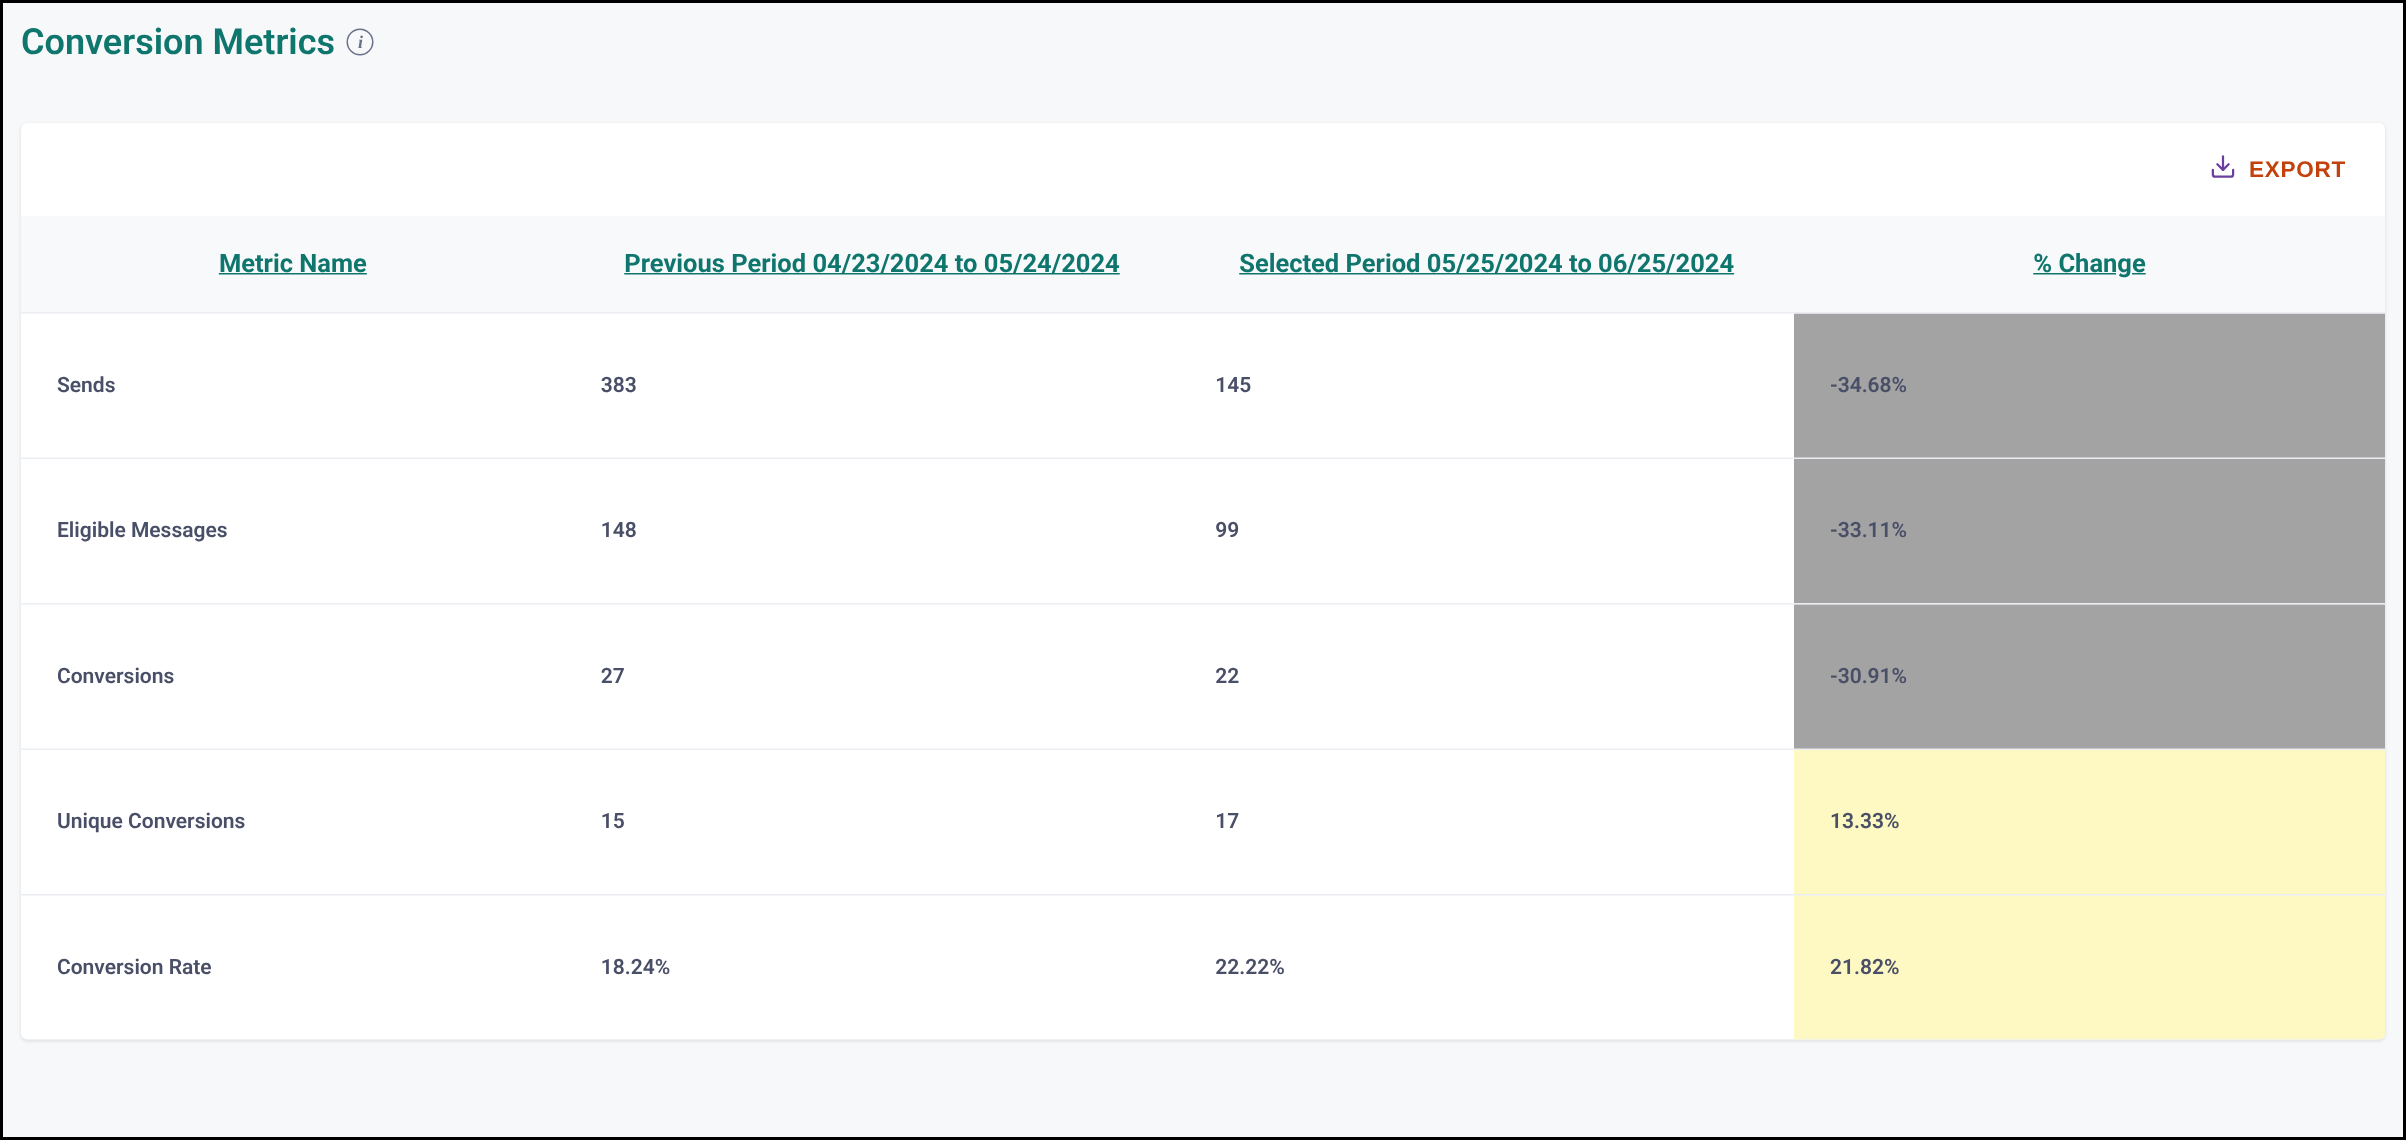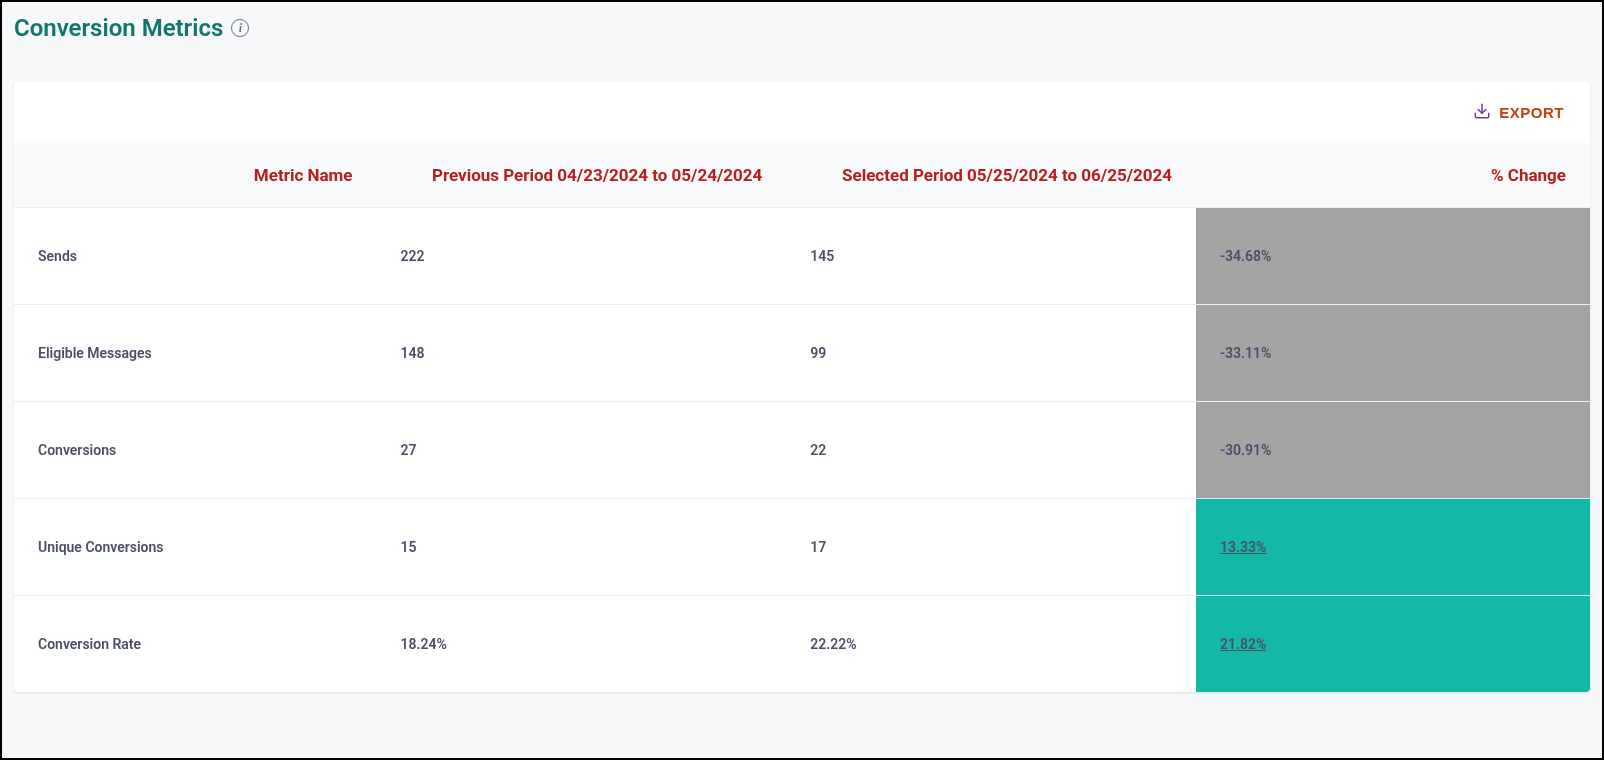--- a/index.html
+++ b/index.html
@@ -71,48 +71,48 @@
     .export-btn svg {
       width: 18px;
       height: 18px;
     }
     table {
       width: 100%;
       border-collapse: collapse;
       table-layout: fixed;
     }
     thead th {
-      text-align: right;
+      text-align: center;
       font-size: 17px;
       font-weight: 700;
-      color: #b91c1c;
+      color: #0f766e;
       background: #f8f9fb;
       padding: 22px 24px;
       border-bottom: 1px solid #ebedf2;
+      text-decoration: underline;
     }
     tbody td {
       padding: 40px 24px;
       font-size: 14px;
       font-weight: 600;
       color: #4a4f68;
       border-bottom: 1px solid #ebedf2;
       vertical-align: middle;
     }
     tbody tr:last-child td {
       border-bottom: none;
     }
     .change-cell {
       font-weight: 600;
     }
     .change-negative {
       background: #a3a3a3;
     }
     .change-positive {
-      background: #14b8a6;
-      text-decoration: underline;
+      background: #fef9c3;
     }
     col.col-metric { width: 23%; }
     col.col-prev { width: 26%; }
     col.col-sel { width: 26%; }
     col.col-change { width: 25%; }
   </style>
 </head>
 <body>
 
 <div class="page-container">
@@ -146,21 +146,21 @@
         <tr>
           <th>Metric Name</th>
           <th>Previous Period 04/23/2024 to 05/24/2024</th>
           <th>Selected Period 05/25/2024 to 06/25/2024</th>
           <th>% Change</th>
         </tr>
       </thead>
       <tbody id="metrics-body">
           <tr>
             <td>Sends</td>
-            <td>222</td>
+            <td>383</td>
             <td>145</td>
             <td class="change-cell change-negative">-34.68%</td>
           </tr>
           <tr>
             <td>Eligible Messages</td>
             <td>148</td>
             <td>99</td>
             <td class="change-cell change-negative">-33.11%</td>
           </tr>
           <tr>

